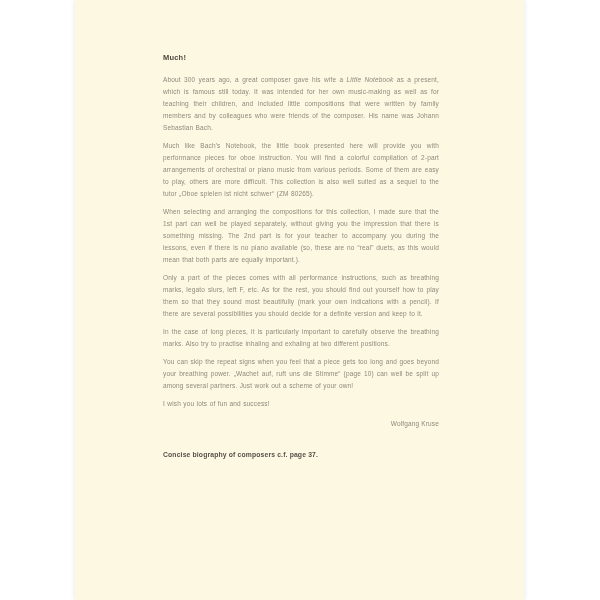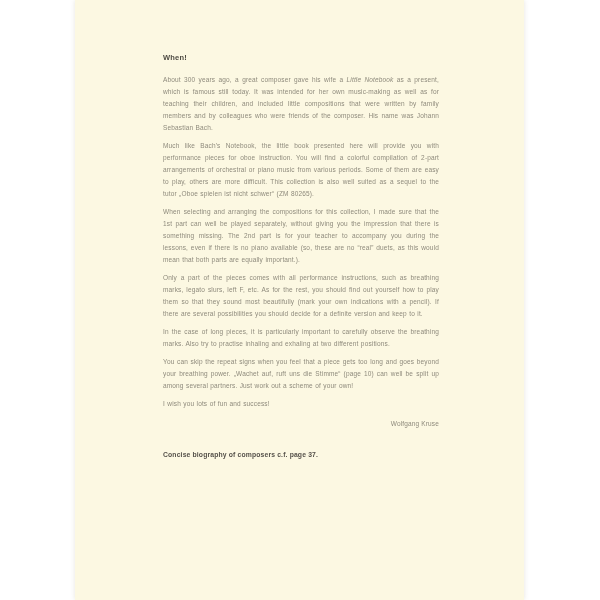--- a/index.html
+++ b/index.html
@@ -68,21 +68,21 @@
     margin: 19px 0 0 0;
   }
 </style>
 </head>
 <body>
 
 <div class="backdrop">
   <div class="paper">
     <div class="content">
 
-      <h1 class="page-title">When!</h1>
+      <h1 class="page-title">Much!</h1>
 
       <p class="body-par"><span>About 300 years ago, a great composer gave his wife a </span><em>Little Notebook</em><span> as a present, which is famous still today. It was intended for her own music-making as well as for teaching their children, and included little compositions that were written by family members and by colleagues who were friends of the composer. His name was Johann Sebastian Bach.</span></p>
 
       <p class="body-par">Much like Bach's Notebook, the little book presented here will provide you with performance pieces for oboe instruction. You will find a colorful compilation of 2-part arrangements of orchestral or piano music from various periods. Some of them are easy to play, others are more difficult. This collection is also well suited as a sequel to the tutor „Oboe spielen ist nicht schwer“ (ZM 80265).</p>
 
       <p class="body-par">When selecting and arranging the compositions for this collection, I made sure that the 1st part can well be played separately, without giving you the impression that there is something missing. The 2nd part is for your teacher to accompany you during the lessons, even if there is no piano available (so, these are no “real” duets, as this would mean that both parts are equally important.).</p>
 
       <p class="body-par">Only a part of the pieces comes with all performance instructions, such as breathing marks, legato slurs, left F, etc. As for the rest, you should find out yourself how to play them so that they sound most beautifully (mark your own indications with a pencil). If there are several possibilities you should decide for a definite version and keep to it.</p>
 
       <p class="body-par">In the case of long pieces, it is particularly important to carefully observe the breathing marks. Also try to practise inhaling and exhaling at two different positions.</p>

